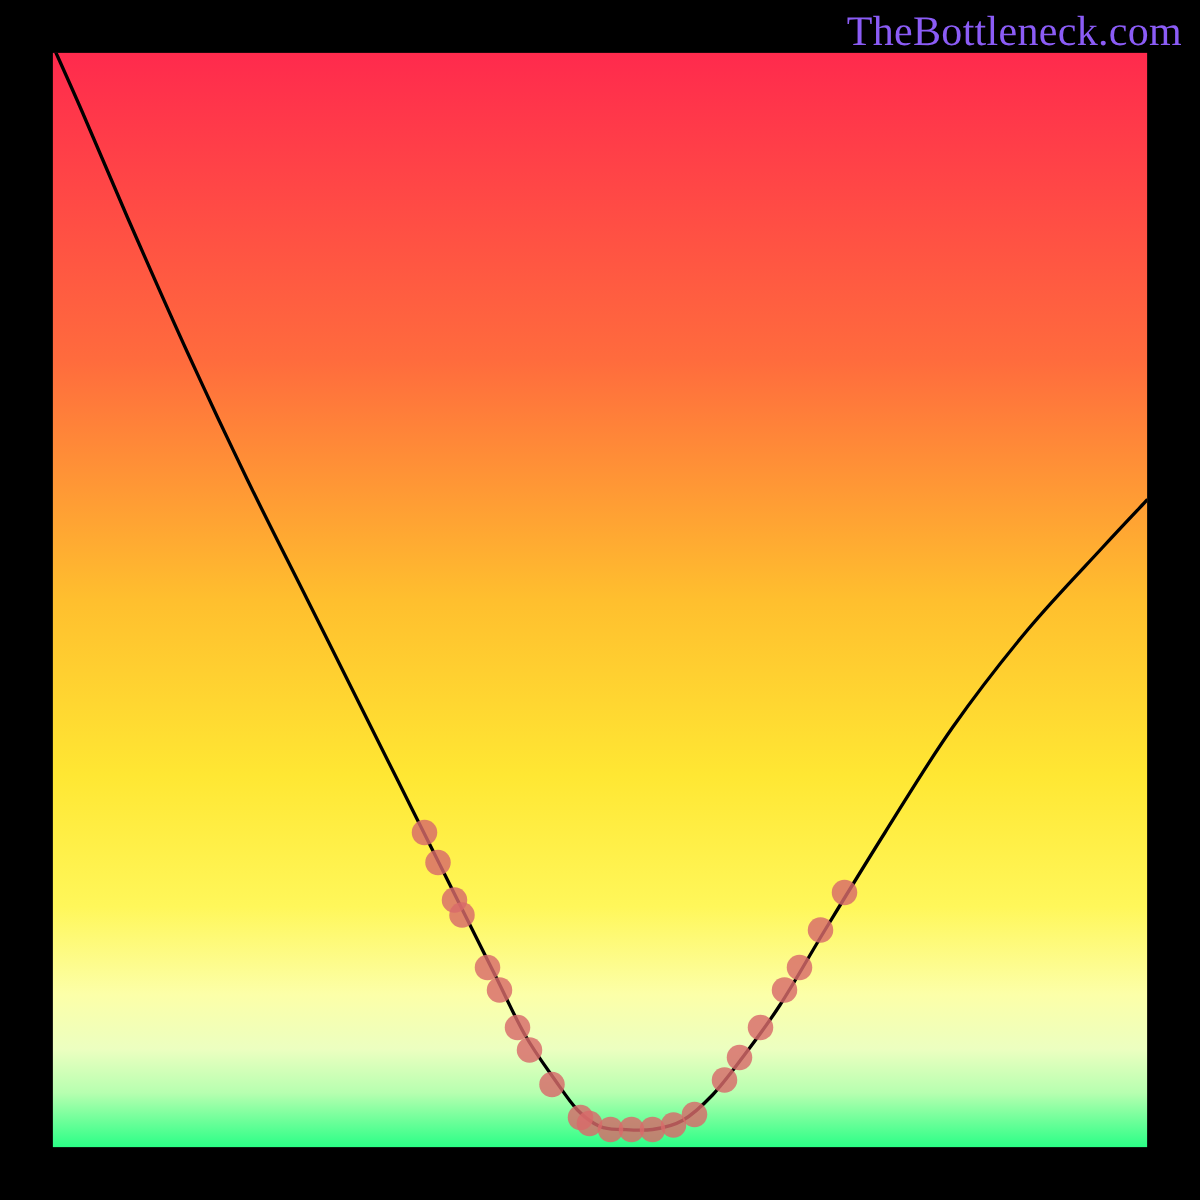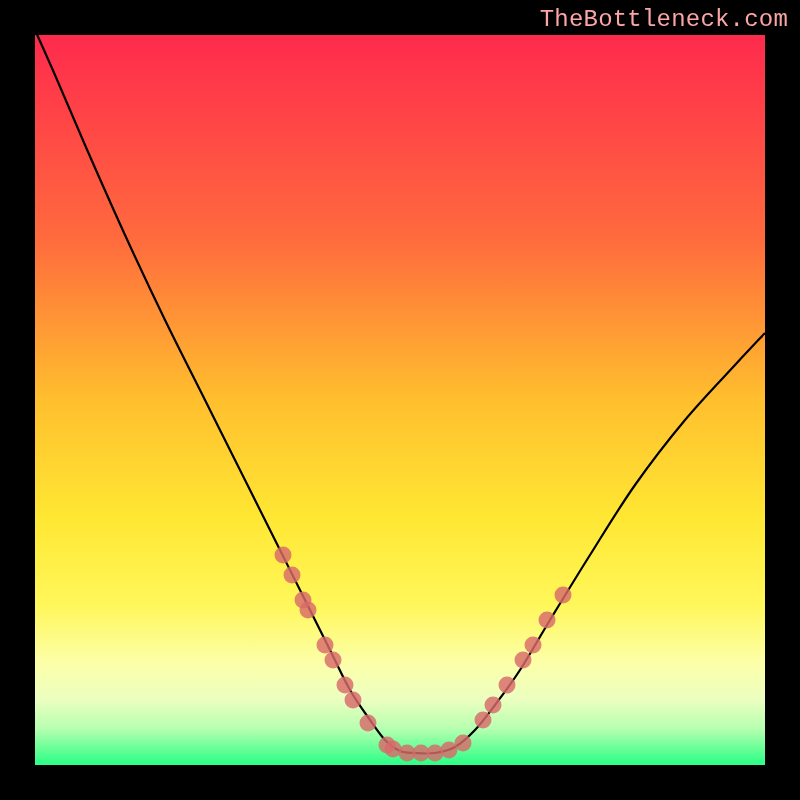--- a/index.html
+++ b/index.html
@@ -20,24 +20,24 @@
   }
   .gradient-bg {
     position: absolute;
     top: 0; left: 0;
     width: 100%; height: 100%;
   }
   .watermark {
     position: absolute;
     top: 6px;
     right: 12px;
-    font-family: Liberation Mono, monospace;
-    font-size: 24px;
+    font-family: Liberation Serif, serif;
+    font-size: 28px;
     font-weight: 500;
-    color: #fca5a5;
+    color: #8b5cf6;
     letter-spacing: 0.2px;
   }
   svg.curve {
     position: absolute;
     top: 0; left: 0;
     width: 100%; height: 100%;
   }
 </style>
 </head>
 <body>

